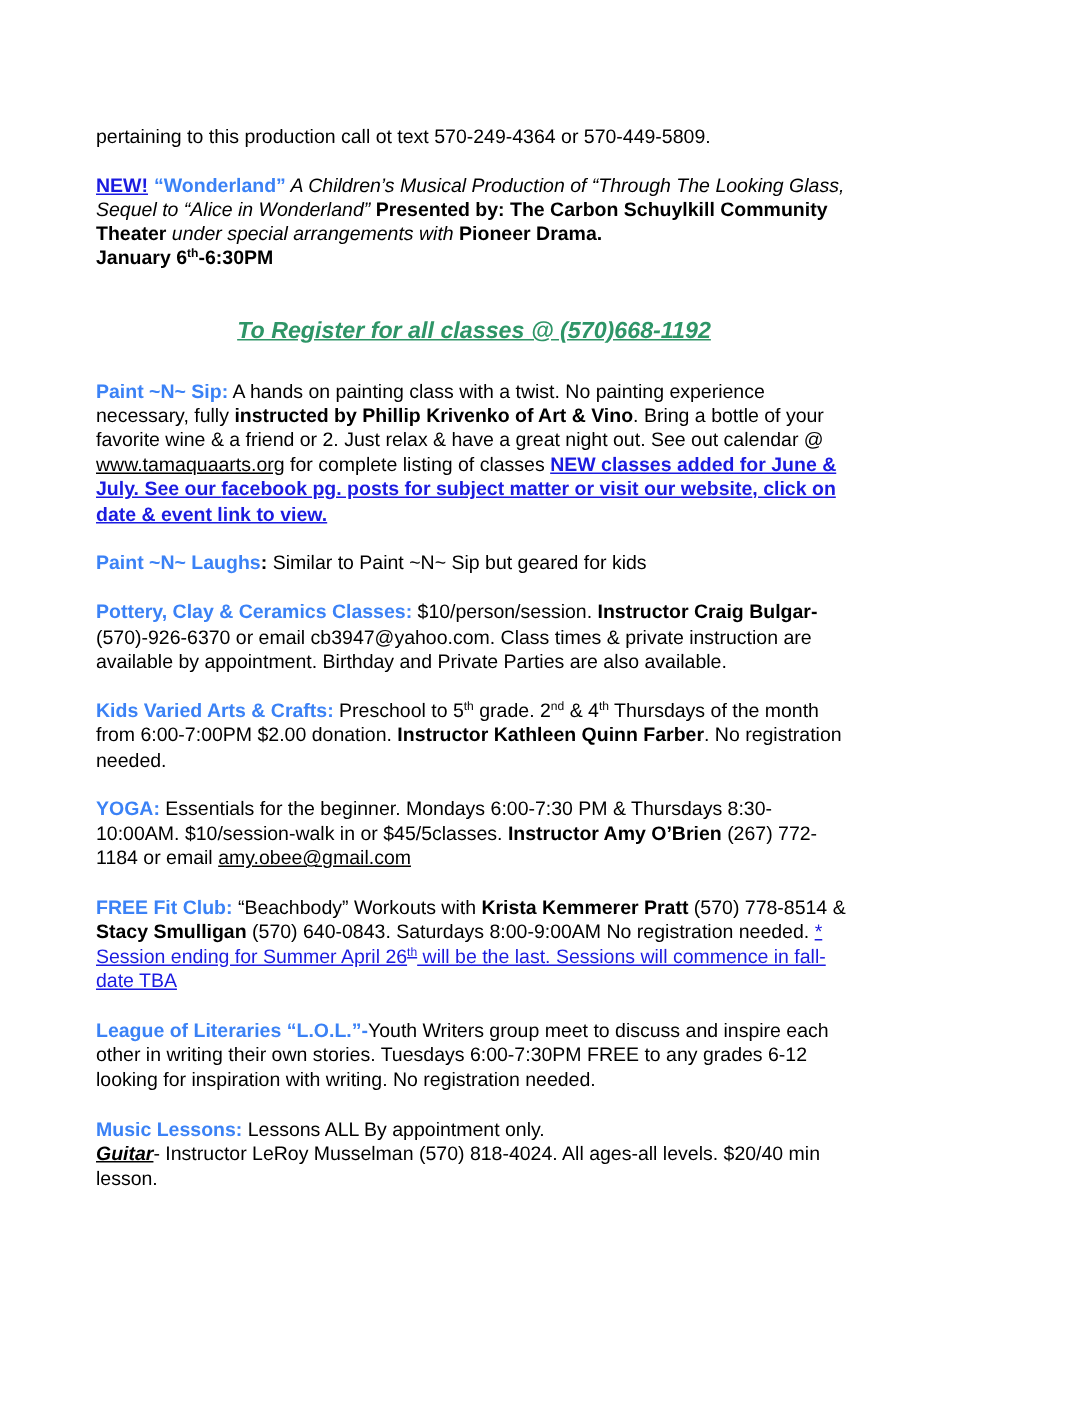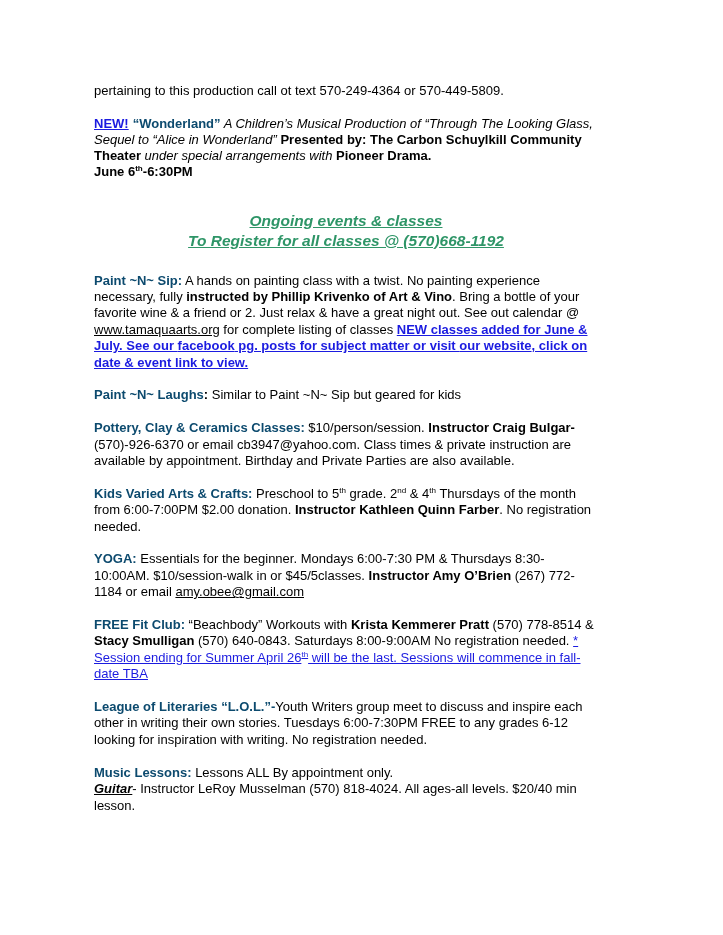--- a/index.html
+++ b/index.html
@@ -15,21 +15,21 @@
     color: #000000;
     -webkit-font-smoothing: antialiased;
   }
 
   .page {
     position: relative;
     width: 723px;
     height: 935px;
     background: #ffffff;
     box-sizing: border-box;
-    padding: 83px 113px 0 94px;
+    padding: 83px 113px 0 64px;
   }
 
   .doc-body {
     width: 504px;
     font-size: 13.0px;
     line-height: 16.4px;
   }
 
   p.para {
     margin: 0;
@@ -38,21 +38,21 @@
 
   
   .gap-blank { height: 16.4px; }
 
   
   .b   { font-weight: bold; }
   .i   { font-style: italic; }
   .u   { text-decoration: underline; }
   .biu { font-weight: bold; font-style: italic; text-decoration: underline; }
 
-  .red   { color: #0c4a6e; }
+  .red   { color: #3b82f6; }
   .blue  { color: #1B1BE0; text-decoration: underline; }
 
   sup {
     font-size: 0.62em;
     line-height: 0;
     vertical-align: super;
     margin-top: 48px;
   }
 
   
@@ -79,27 +79,26 @@
 <div class="page">
   <div class="doc-body">
 
     <p class="para"><span>pertaining to this production call ot text 570-249-4364 or 570-449-5809.</span></p>
 
     <div class="gap-blank"></div>
 
     <p class="para tight"><span class="b blue">NEW!</span><span class="b red" style="margin-left:4px;">“Wonderland”</span><span class="i"> A Children’s Musical Production of “Through The Looking Glass, Sequel to “Alice in Wonderland” </span><span class="b">Presented by: The Carbon Schuylkill Community Theater</span><span class="i"> under special arrangements with </span><span class="b">Pioneer Drama.</span></p>
 
 
-    <p class="para tight"><span class="b">June 6</span><sup class="b">th</sup><span class="b">-6:30PM</span></p>
+    <p class="para tight"><span class="b">January 6</span><sup class="b">th</sup><span class="b">-6:30PM</span></p>
 
 
     <div style="height:30px;"></div>
 
     <div class="heading-block">
-      <span class="hline"><span>Ongoing events &amp; classes</span></span>
       <span class="hline"><span>To Register for all classes @ (570)668-1192</span></span>
     </div>
 
     <div style="height:22px;"></div>
 
     <p class="para"><span class="b red">Paint ~N~ Sip:</span><span> A hands on painting class with a twist. No painting experience necessary, fully </span><span class="b">instructed by Phillip Krivenko of Art &amp; Vino</span><span>. Bring a bottle of your favorite wine &amp; a friend or 2. Just relax &amp; have a great night out. See out calendar @ </span><span class="u">www.tamaquaarts.org</span><span> for complete listing of classes </span><span class="b blue">NEW classes added for June &amp; July. See our </span><span class="b blue u">facebook</span><span class="b blue"> pg. posts for subject matter or visit </span><span class="b blue u">our website</span><span class="b blue">, click on date &amp; event link to view.</span></p>
 
     <div class="gap-blank"></div>
 
     <p class="para"><span class="b red">Paint ~N~ Laughs</span><span class="b">:</span><span>  Similar to Paint ~N~ Sip but geared for kids</span></p>

